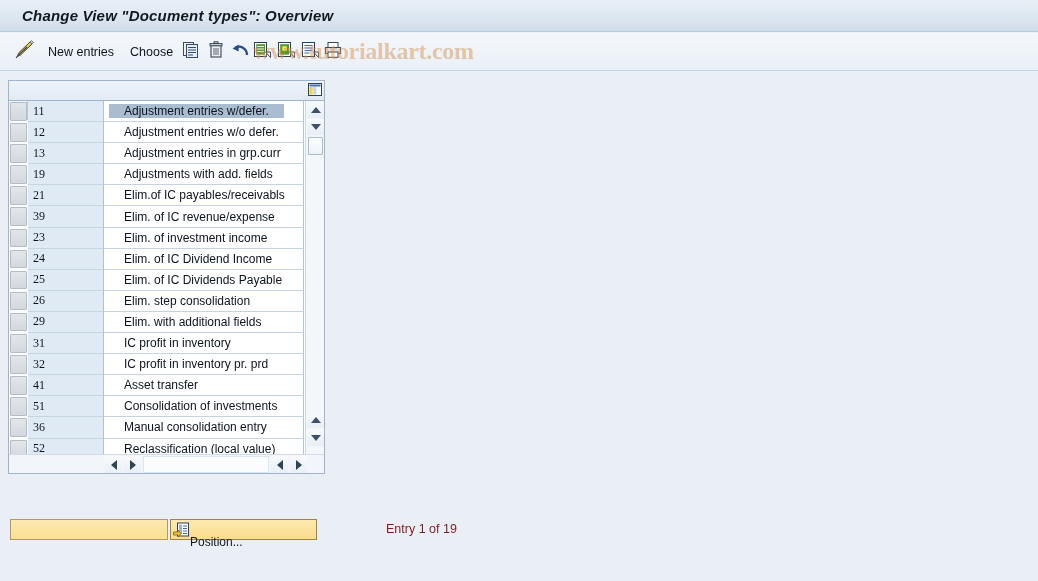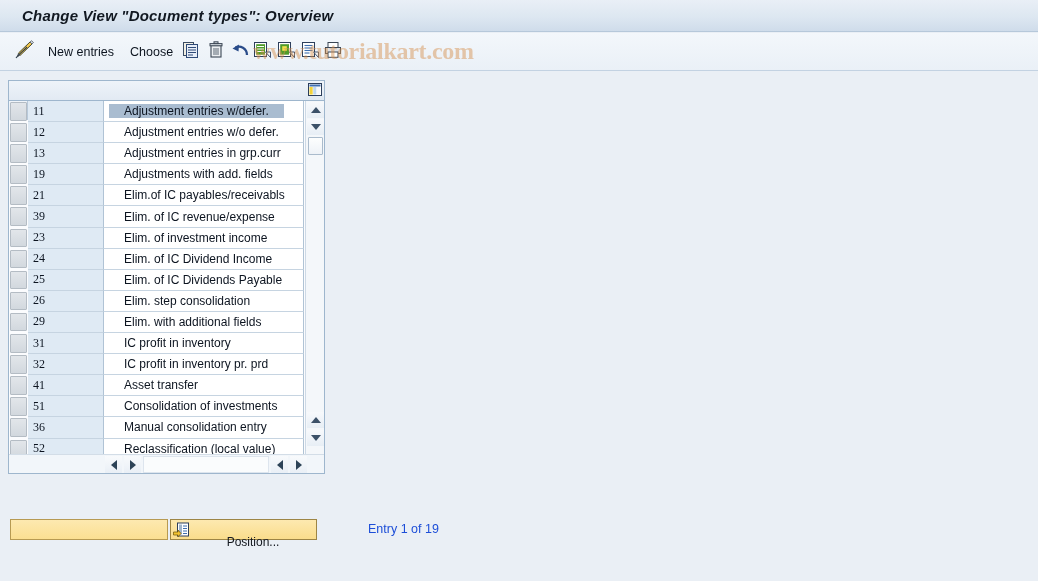--- a/index.html
+++ b/index.html
@@ -227,30 +227,30 @@
   .position-btn {
     position: absolute;
     left: 170px; top: 519px;
     width: 147px; height: 21px;
     background: linear-gradient(to bottom, #fde9b0 0%, #fadd8c 100%);
     border: 1px solid #9d8545;
     display: flex; align-items: center;
     cursor: default;
   }
   .position-btn .pb-label {
-    flex: 1; text-align: center;
+    flex: 1; text-align: left;
     font-size: 12px; color: #14181f;
     margin-top: 24px;
   }
   .pb-icon { margin-left: 2px; display: flex; align-items: center; }
   .entry-status {
     position: absolute;
-    left: 368px; top: 522px;
+    left: 386px; top: 522px;
     font-size: 12.5px;
-    color: #1d4ed8;
+    color: #7f1d1d;
     white-space: nowrap;
   }
 </style>
 </head>
 <body>
 
 <div class="titlebar">
   <div class="title">Change View "Document types": Overview</div>
 </div>
 

